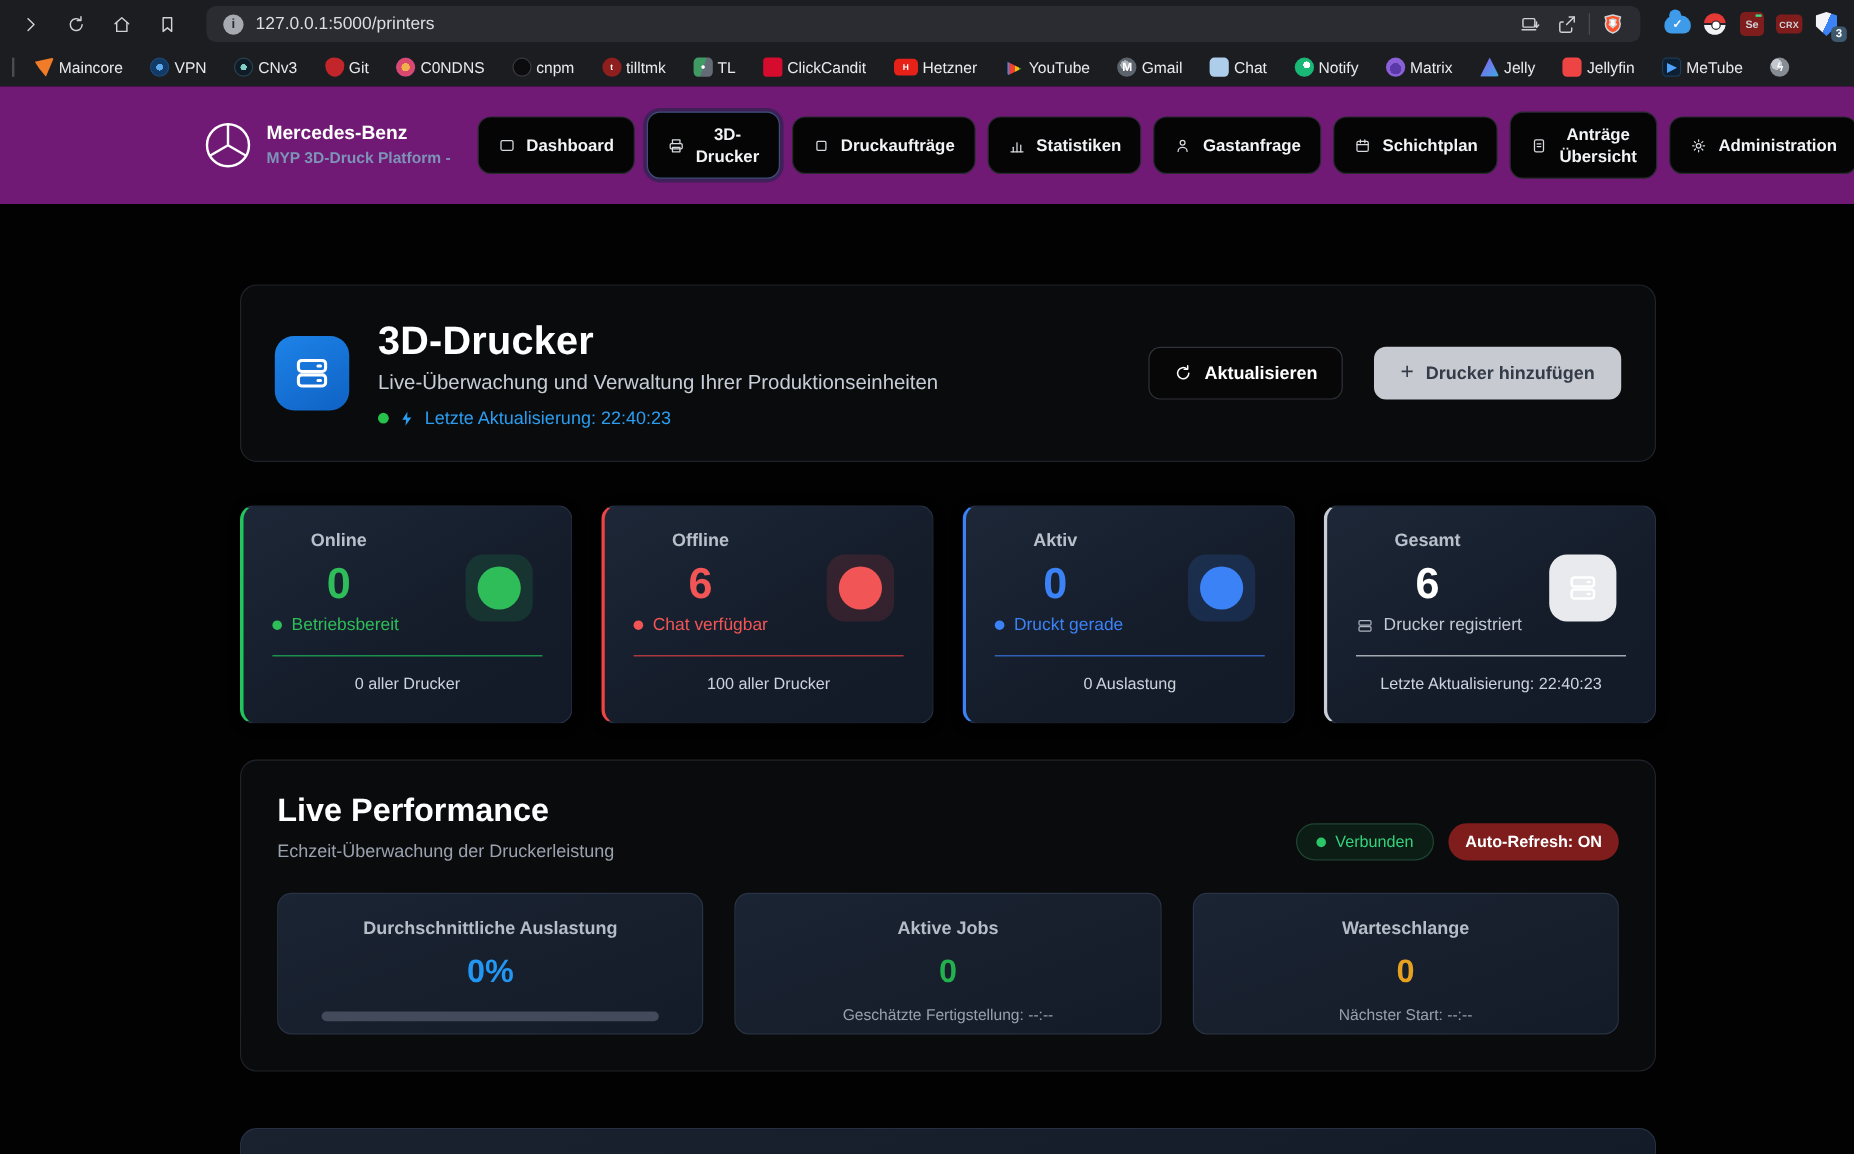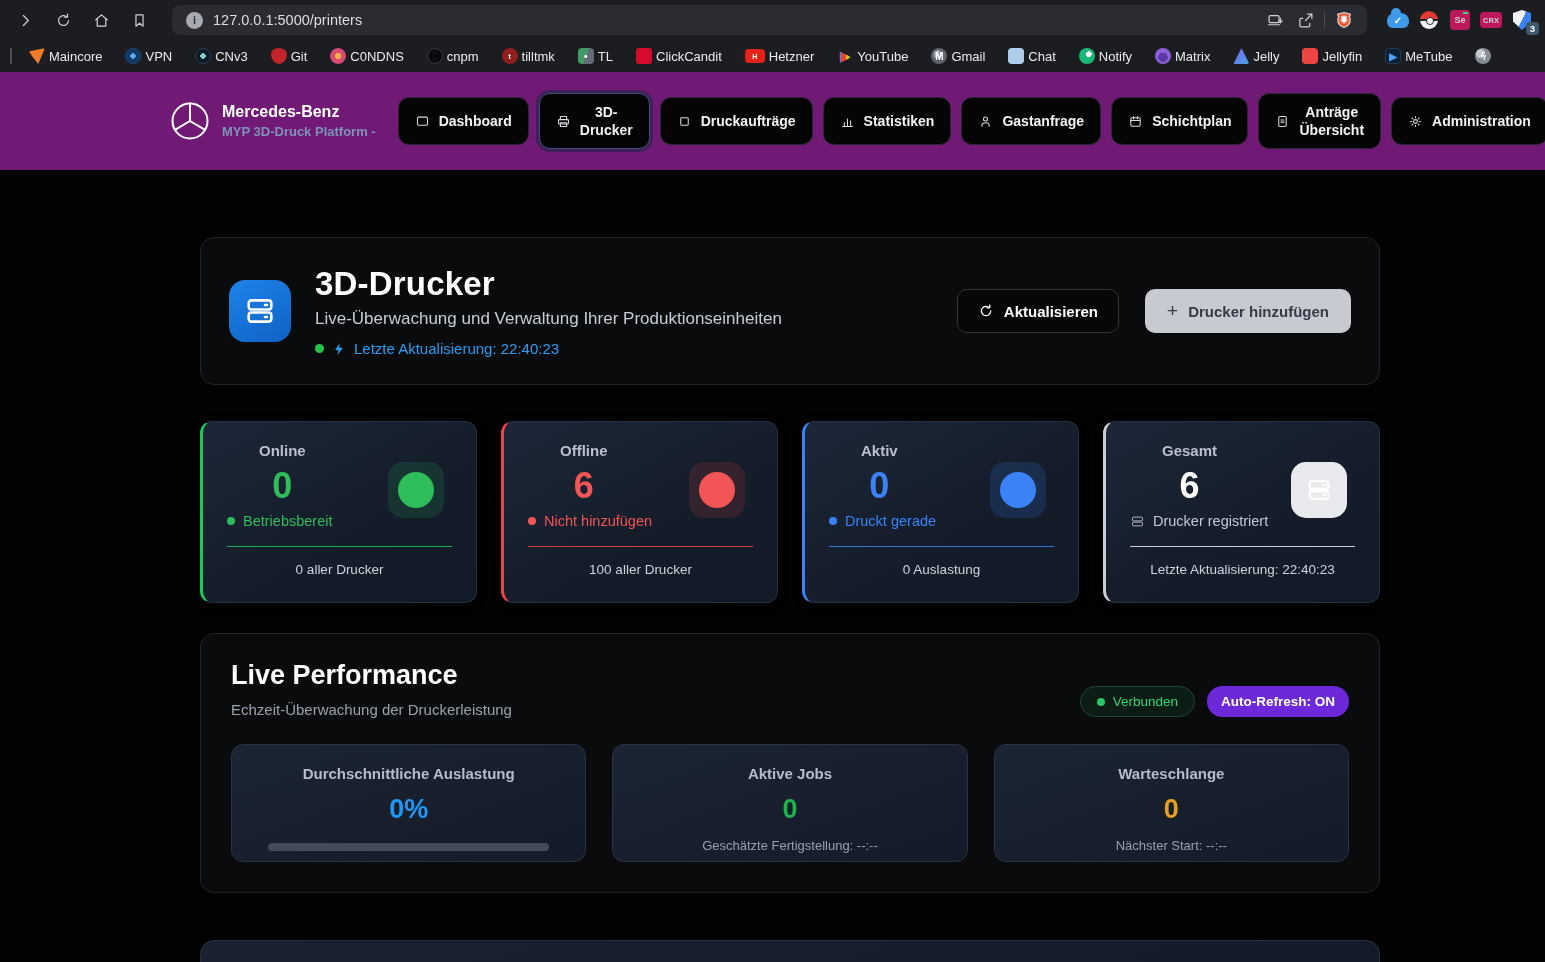--- a/index.html
+++ b/index.html
@@ -19,21 +19,21 @@
   .urlbar .tb-btn { width:30px; }
   .url-sep { width:1px; height:18px; background:#4a4c52; margin:0 4px; }
   .brave-shield svg { width:18px; height:18px; }
   .ext-area { display:flex; align-items:center; gap:9px; padding:0 4px 0 8px; }
   .ext { width:22px; height:22px; display:flex; align-items:center; justify-content:center; position:relative; }
   .ext-cloud { width:22px; height:15px; background:#3d9be9; border-radius:8px 8px 6px 6px; position:relative; }
   .ext-cloud::before { content:""; position:absolute; top:-5px; left:4px; width:10px; height:10px; background:#3d9be9; border-radius:50%; }
   .ext-cloud::after { content:"✓"; position:absolute; inset:0; color:#fff; font-size:10px; font-weight:bold; text-align:center; line-height:15px; }
   .ext-pokeball { width:18px; height:18px; border-radius:50%; background:linear-gradient(#e53935 0 44%, #23242a 44% 56%, #f2f3f5 56%); position:relative; }
   .ext-pokeball::after { content:""; position:absolute; left:6px; top:6px; width:6px; height:6px; background:#fff; border:1.5px solid #23242a; border-radius:50%; }
-  .ext-box { background:#be185d; border-radius:4px; color:#cfd2d7; font-weight:bold; display:flex; align-items:center; justify-content:center; }
+  .ext-box { background:#7f1d1d; border-radius:4px; color:#cfd2d7; font-weight:bold; display:flex; align-items:center; justify-content:center; }
   .ext-se { width:20px; height:20px; font-size:9px; position:relative; }
   .ext-se::after { content:""; position:absolute; top:2px; right:2px; width:5px; height:2px; background:#3ddc84; }
   .ext-crx { width:22px; height:16px; font-size:7.5px; letter-spacing:.2px; }
   .ext-shield { width:18px; height:20px; background:linear-gradient(115deg,#f2f4f7 50%, #3b82f6 50%);
     clip-path:polygon(50% 0,100% 15%,100% 58%,50% 100%,0 58%,0 15%); }
   .ext-badge { position:absolute; right:-6px; bottom:-4px; background:#3e586e; color:#fff; font-size:9.5px;
     font-weight:bold; border-radius:4px; padding:1px 4px; }
 
   
   .bookmarks { height:32px; background:#1c1d21; display:flex; align-items:center; padding:0 10px; gap:23px; overflow:hidden; }
@@ -127,21 +127,21 @@
 
   
   .perf { margin-top:30px; background:#0a0b0d; border:1px solid #202329; border-radius:14px; padding:26px 30px 30px; }
   .perf-head { display:flex; align-items:flex-start; }
   .perf-title { color:#fff; font-size:27px; font-weight:800; }
   .perf-sub { color:#9aa2ae; font-size:15px; margin-top:10px; }
   .perf-badges { margin-left:auto; display:flex; align-items:center; gap:12px; margin-top:26px; }
   .pill-connected { display:flex; align-items:center; gap:8px; border:1px solid #1e4632; background:#0b1d15;
     color:#35d27c; font-size:13.5px; border-radius:16px; padding:7px 16px; }
   .pill-connected .dot { width:8px; height:8px; background:#2bc667; }
-  .pill-refresh { background:#6d28d9; color:#fff; font-size:13.5px; font-weight:bold; border-radius:16px; padding:8px 14px; cursor:pointer; }
+  .pill-refresh { background:#7f1d1d; color:#fff; font-size:13.5px; font-weight:bold; border-radius:16px; padding:8px 14px; cursor:pointer; }
   .perf-cards { margin-top:26px; display:grid; grid-template-columns:repeat(3,1fr); gap:26px; }
   .perf-card { height:118px; border-radius:12px; background:linear-gradient(160deg,#1b2433,#141b28);
     border:1px solid #2a3344; text-align:center; padding:20px 24px; }
   .perf-label { color:#b6bdc9; font-size:15px; font-weight:bold; }
   .perf-value { font-size:27px; font-weight:800; margin-top:12px; }
   .perf-footer { color:#98a0ac; font-size:13px; margin-top:13px; }
   .progress { width:92%; height:8px; background:#434b5a; border-radius:6px; margin:18px auto 0; overflow:hidden; }
   .progress-fill { height:100%; background:#2196f3; border-radius:6px; }
 
   
@@ -432,21 +432,21 @@
         </div>
     </div>
 
     <div class="stat-card s-offline" style="--ac:#ef4444; --num:#f25555; --iconbg:rgba(239,68,68,.14);">
       <div class="stat-col">
         <div class="stat-label">Offline</div>
         <div class="stat-value">6</div>
       </div>
       <div class="stat-status">
           <span class="dot"></span>
-          <span>Nicht hinzufügen</span>
+          <span>Chat verfügbar</span>
         </div>
       <hr class="stat-hr">
       <div class="stat-footer">100 aller Drucker</div>
       <div class="stat-iconbox">
           <div class="circle"></div>
         </div>
     </div>
 
     <div class="stat-card s-aktiv" style="--ac:#3b82f6; --num:#3b82f6; --iconbg:rgba(59,130,246,.16);">
       <div class="stat-col">

